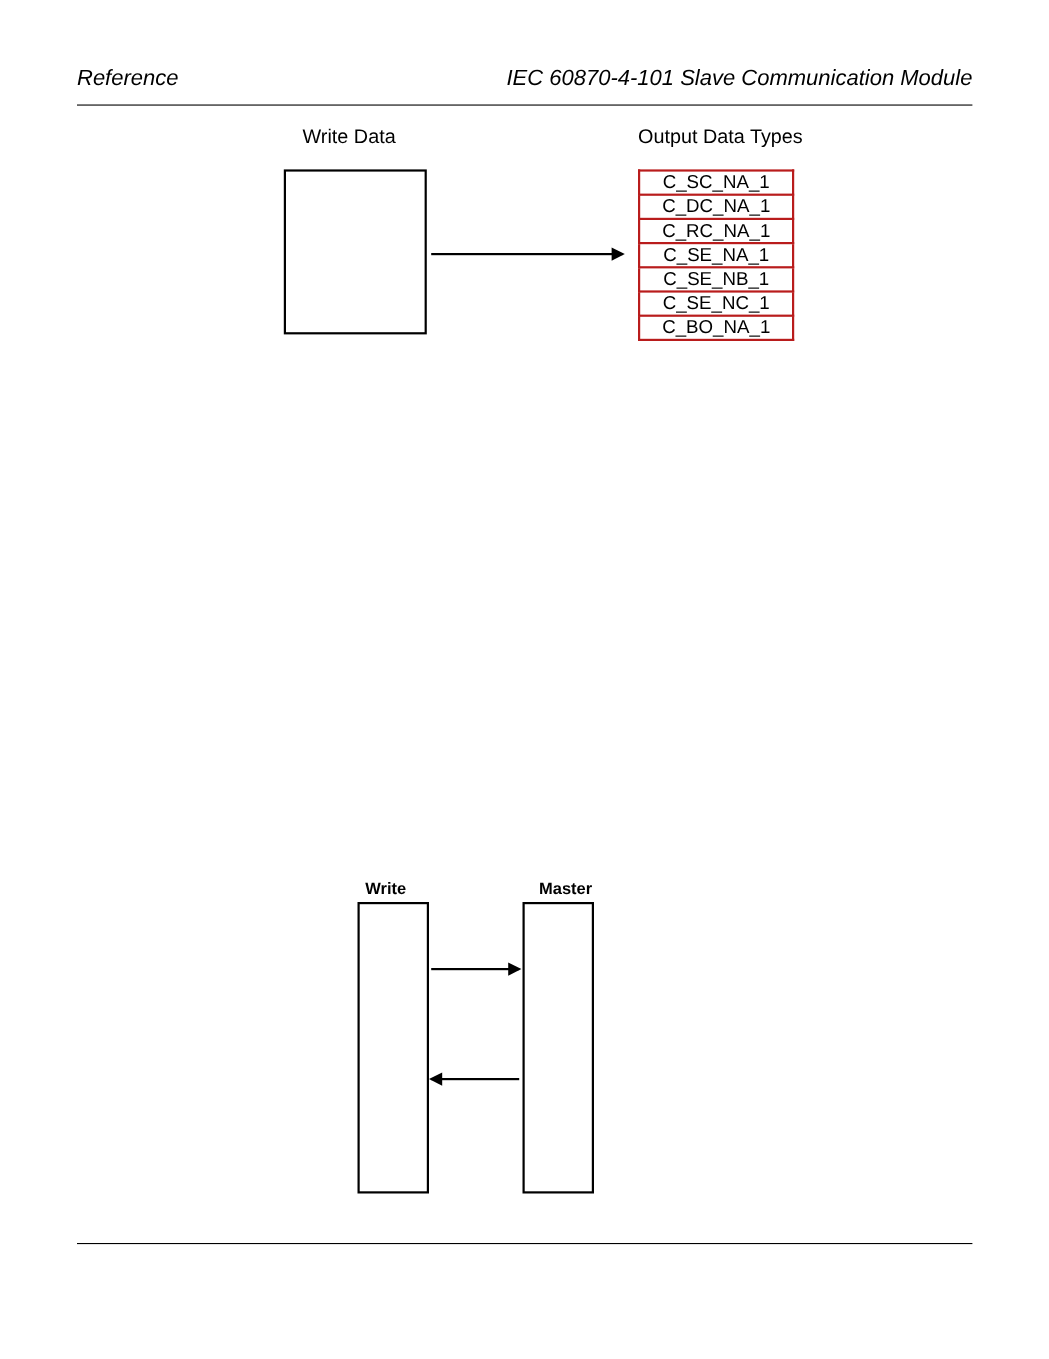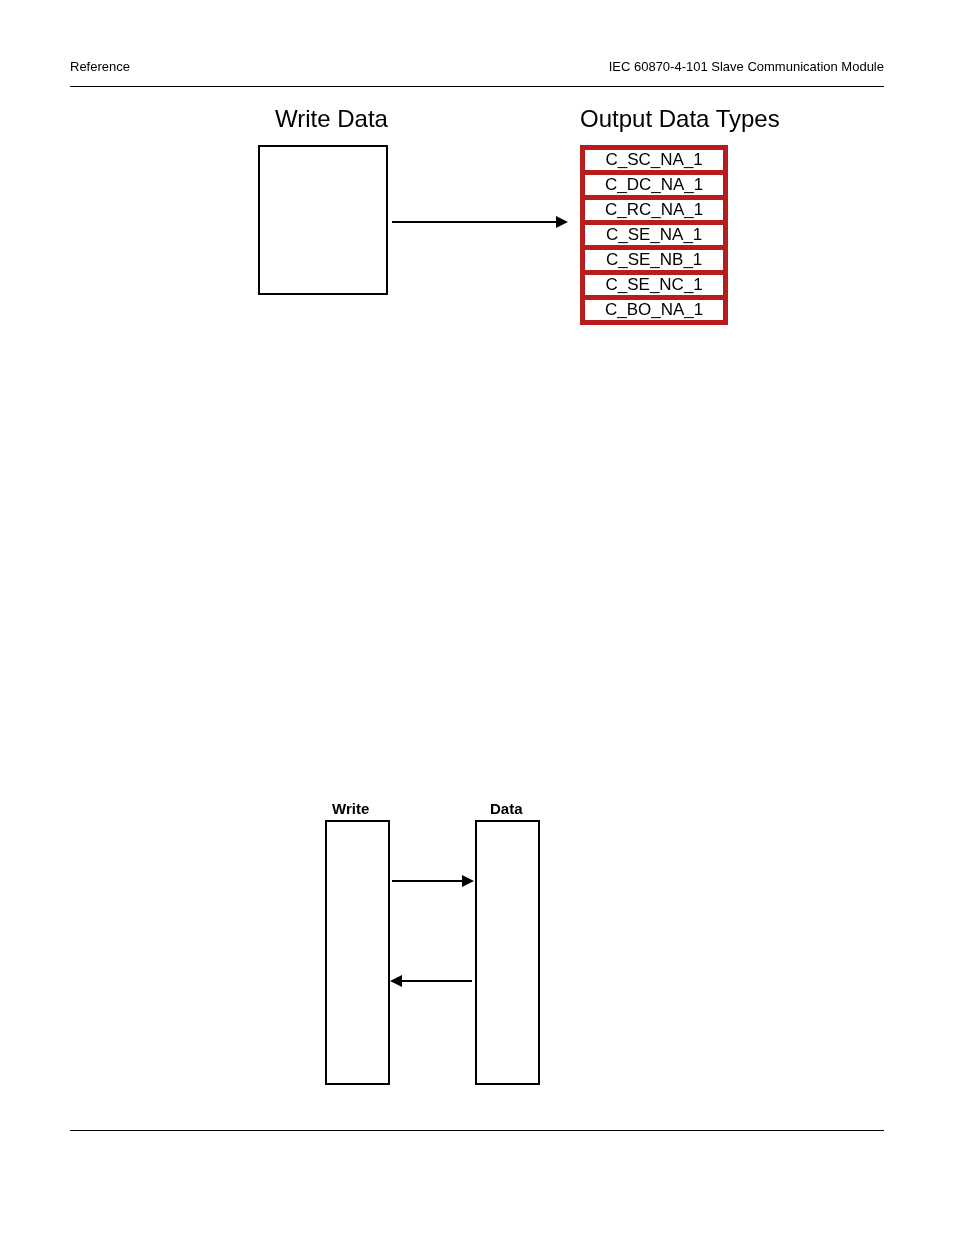--- a/index.html
+++ b/index.html
@@ -13,42 +13,43 @@
     width: 954px;
     height: 1235px;
     position: relative;
     box-sizing: border-box;
     padding: 58px 70px 0 70px;
   }
   .header {
     display: flex;
     justify-content: space-between;
     align-items: center;
-    font-size: 13px;
+    font-size: 20px;
     line-height: 1.35;
+    font-style: italic;
   }
   .header .right {
     text-align: left;
   }
   .hr {
     margin-top: 10px;
     border: none;
     border-top: 1px solid #000;
   }
 
   
   .diagram-top {
     position: relative;
     height: 260px;
     margin-top: 4px;
   }
   .label-left, .label-right {
     position: absolute;
     font-family: Arial, Helvetica, sans-serif;
-    font-size: 24px;
+    font-size: 18px;
     top: 10px;
   }
   .label-left { left: 205px; }
   .label-right { left: 510px; }
   .box-left {
     position: absolute;
     top: 50px;
     left: 188px;
     width: 130px;
     height: 150px;
@@ -56,21 +57,21 @@
     box-sizing: border-box;
   }
   .table-right {
     position: absolute;
     top: 50px;
     left: 510px;
     border: 2px solid #000;
     border-collapse: collapse;
   }
   .table-right td {
-    border: 5px solid #b91c1c;
+    border: 2px solid #b91c1c;
     padding: 0 20px;
     font-family: Arial, Helvetica, sans-serif;
     font-size: 17px;
     text-align: center;
     height: 20px;
   }
   .arrow1 {
     position: absolute;
     top: 126px;
     left: 322px;
@@ -188,21 +189,21 @@
           </tr>
       <tr>
             <td>C_BO_NA_1</td>
           </tr>
     </tbody>
       </table>
   </div>
 
   <div class="diagram-bottom">
     <div class="mslabel master">Write</div>
-    <div class="mslabel slave">Data</div>
+    <div class="mslabel slave">Master</div>
     <div class="msbox master"></div>
     <div class="msbox slave"></div>
     <div class="arrow2"></div>
     <div class="arrow3"></div>
   </div>
 
   <div class="bottom-rule"></div>
 </div>
 
 </body></html>

